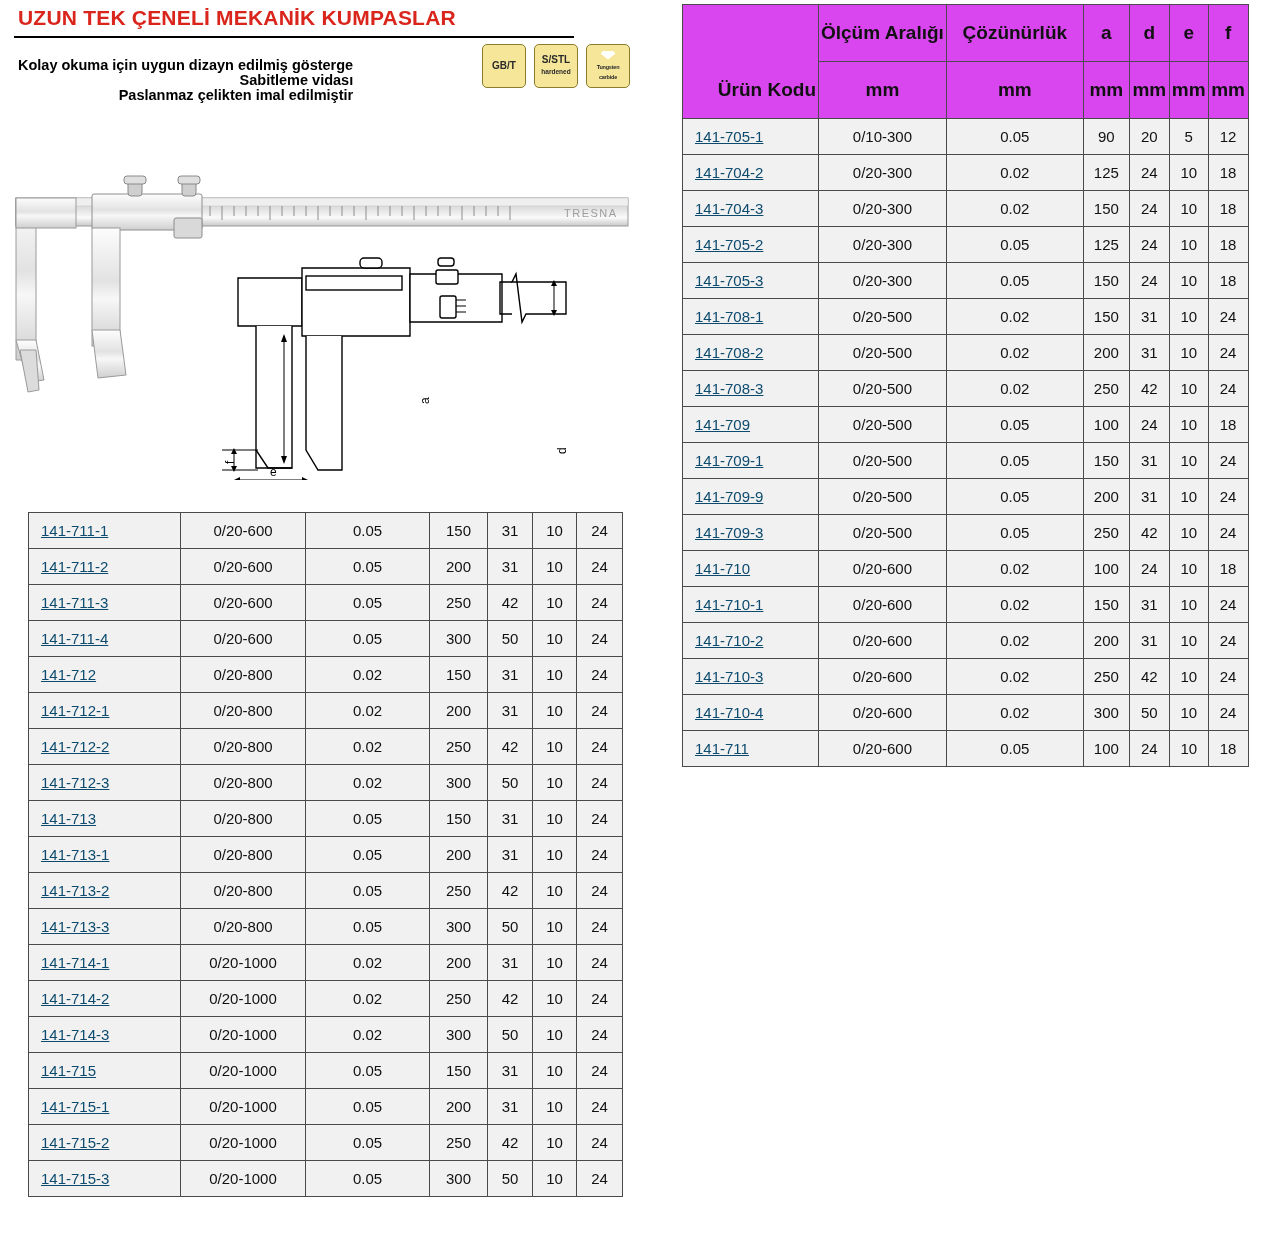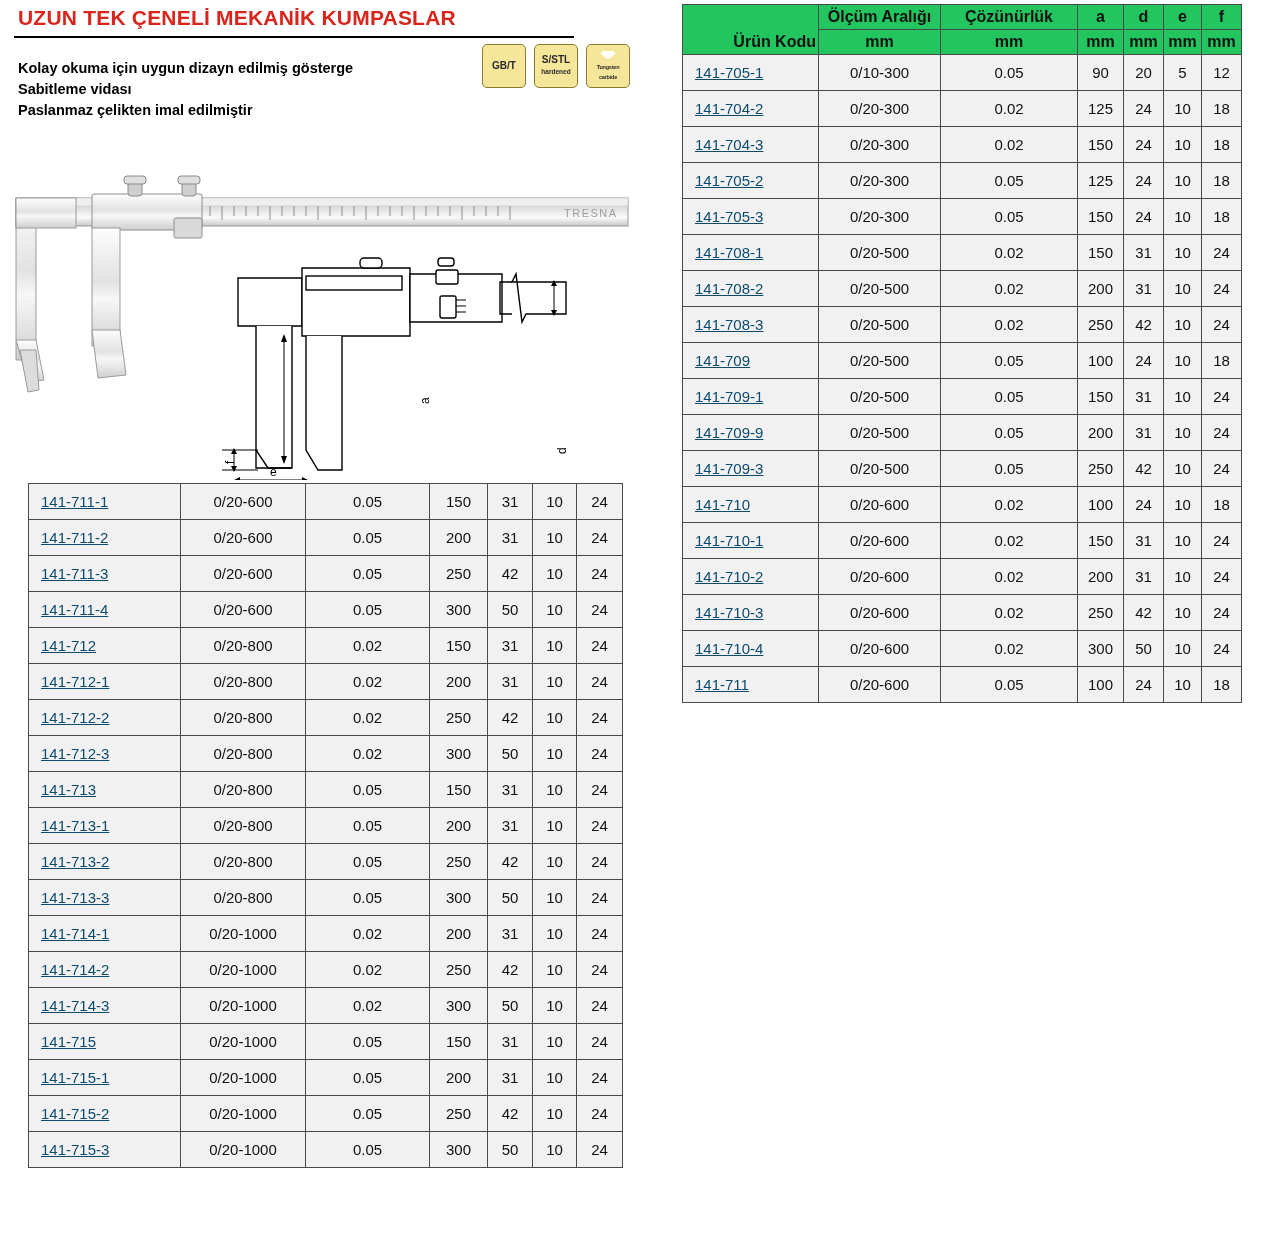--- a/index.html
+++ b/index.html
@@ -17,22 +17,23 @@
   #page-title{
     position:absolute;left:18px;top:6px;
     font-size:21px;font-weight:bold;color:#d9251c;
     letter-spacing:.2px;
   }
   #title-rule{
     position:absolute;left:14px;top:36px;width:560px;height:2px;background:#000;
   }
   #features{
     position:absolute;left:18px;top:58px;
-    font-size:14.5px;font-weight:bold;color:#000;line-height:21px;
+    font-size:14.5px;font-weight:bold;color:#000;line-height:15px;
     white-space:pre-line;
+    text-align:right;
   }
   
   #badges{position:absolute;left:482px;top:44px;display:flex;gap:8px;}
   .badge{
     width:42px;height:42px;border:1px solid #8a7c2e;border-radius:5px;
     background:#f5e69a;
     display:flex;flex-direction:column;align-items:center;justify-content:center;
     font-size:10px;font-weight:bold;color:#2a2a2a;line-height:10px;text-align:center;
   }
   .badge .sub{font-size:6.5px;font-weight:bold;margin-top:2px;}
@@ -61,43 +62,43 @@
     padding:4px 2px;
     background:#f1f1f1;
     white-space:nowrap;
   }
   table.spec td.code{
     text-align:left;padding-left:12px;
     color:#0c4a6e;
     text-decoration:underline;
     font-size:15px;
   }
-  #left-table-wrap{position:absolute;left:28px;top:483px;}
+  #left-table-wrap{position:absolute;left:28px;top:512px;}
   #left-table .c0{width:152px;}
   #left-table .c1{width:125px;}
   #left-table .c2{width:124px;}
   #left-table .c3{width:58px;}
   #left-table .c4{width:45px;}
   #left-table .c5{width:44px;}
   #left-table .c6{width:46px;}
   #left-table td{height:27px;}
 
   
   #right-table-wrap{position:absolute;left:682px;top:4px;}
   #right-table .c0{width:136px;}
   #right-table .c1{width:122px;}
   #right-table .c2{width:137px;}
   #right-table .c3{width:46px;}
   #right-table .c4{width:40px;}
   #right-table .c5{width:38px;}
   #right-table .c6{width:40px;}
   #right-table td{height:27px;}
   #right-table th{
-    background:#22c55e;font-weight:bold;font-size:16px;
-    padding:3px 2px;
+    background:#d946ef;font-weight:bold;font-size:19px;
+    padding:17px 2px;
   }
   #right-table th.head-code{text-align:right;padding-left:8px;vertical-align:bottom;margin-left:24px;}
   #right-table th.unit{font-weight:bold;}
 </style>
 </head>
 <body>
 
 <div id="left-col">
 
   <div id="page-title">UZUN TEK ÇENELİ MEKANİK KUMPASLAR</div>

